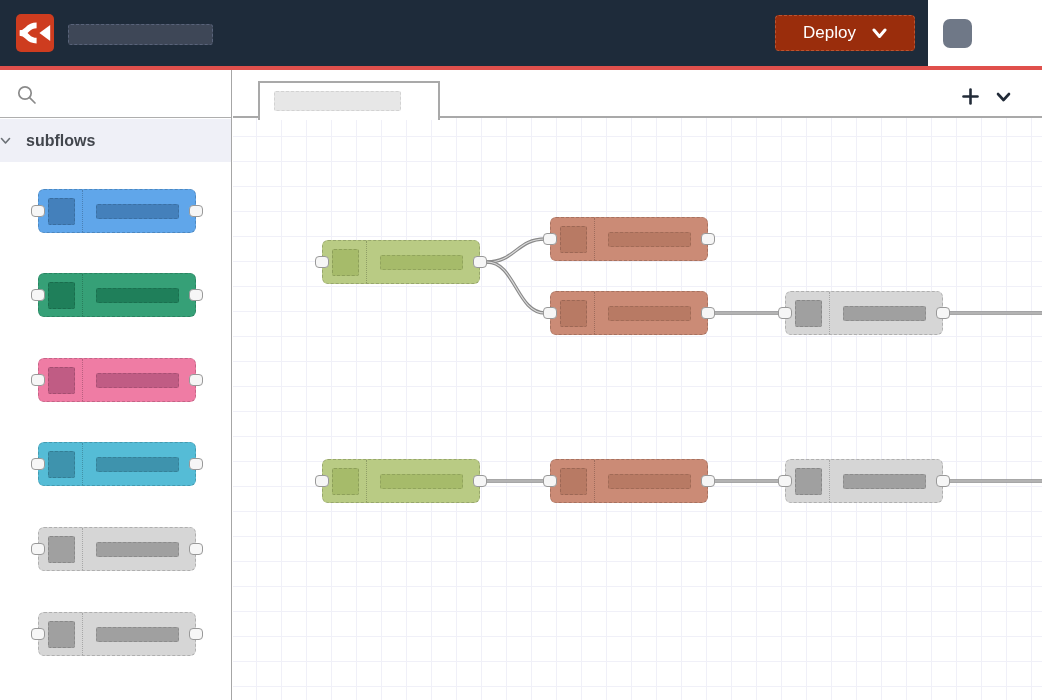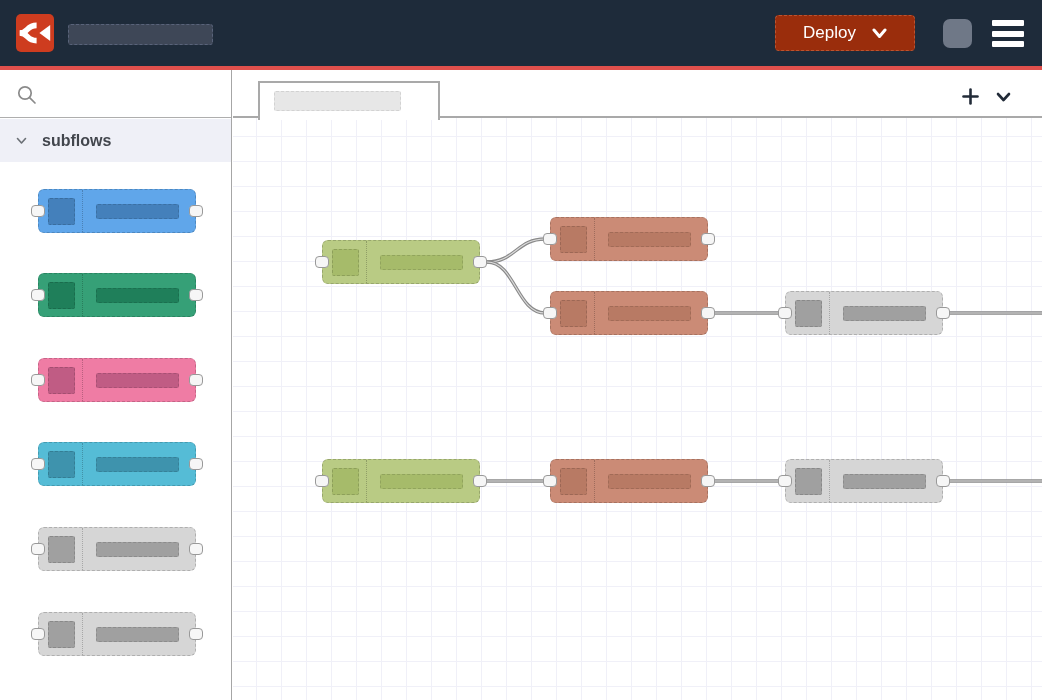--- a/index.html
+++ b/index.html
@@ -1,20 +1,20 @@
 <!DOCTYPE html>
 <html><head>
 <meta charset="utf-8">
 <style>
   * { margin:0; padding:0; box-sizing:border-box; }
   html,body { width:1042px; height:700px; overflow:hidden;
     font-family:"Liberation Sans", sans-serif; background:#ffffff; }
 
   
-  .header { position:absolute; left:0; top:0; width:1042px; height:66px; background:#1e2b3a; }
+  .header { position:absolute; left:0; top:0; width:928px; height:66px; background:#1e2b3a; }
   .logo { position:absolute; left:16px; top:14px; width:38px; height:38px;
     background:#ce3c1f; border-radius:5px; display:flex; align-items:center; justify-content:center; }
   .title-ph { position:absolute; left:68px; top:24px; width:145px; height:21px;
     background:#3e4757; border:1px dashed #59637a; border-radius:3px; }
   .deploy-btn { position:absolute; left:775px; top:15px; width:140px; height:36px;
     background:#9a2d0c; border:1px dashed #bb5430; border-radius:4px;
     color:#ffffff; font-size:17px; font-weight:500; display:flex;
     align-items:center; justify-content:center; gap:16px; cursor:pointer; }
   .avatar { position:absolute; left:943px; top:19px; width:29px; height:29px;
     background:#6f7887; border-radius:7px; }
@@ -23,21 +23,21 @@
   .hamburger span { display:block; width:32px; height:6px; background:#ffffff; border-radius:1px; }
   .accent-line { position:absolute; left:0; top:66px; width:1042px; height:4px; background:#e0504c; }
 
   
   .sidebar { position:absolute; left:0; top:70px; width:232px; height:630px;
     background:#ffffff; border-right:1px solid #a6a6a6; }
   .search-row { position:absolute; left:0; top:0; width:231px; height:48px;
     border-bottom:1px solid #aeaeae; background:#fff; cursor:text; }
   .search-row svg { position:absolute; left:17px; top:15px; }
   .category-header { position:absolute; left:0; top:49px; width:231px; height:43px;
-    background:#eff0f7; display:flex; align-items:center; padding-left:16px; cursor:pointer; }
+    background:#eff0f7; display:flex; align-items:center; cursor:pointer; }
   .category-header .cat-label { margin-left:15px; font-size:16px; font-weight:bold; color:#42464d; }
 
   
   .canvas { position:absolute; left:233px; top:70px; width:809px; height:630px; background:#fff; }
   .toolbar { position:absolute; left:0; top:0; width:809px; height:48px;
     background:#ffffff; border-bottom:2px solid #a9a9a9; z-index:2; }
   .tab { position:absolute; left:25px; top:11px; width:182px; height:39px;
     background:#ffffff; border:2px solid #a9a9a9; border-bottom:none; z-index:3; cursor:pointer; }
   .tab-ph { position:absolute; left:14px; top:8px; width:127px; height:20px;
     background:#e7e7e7; border:1px dashed #d2d2d2; border-radius:2px; }

